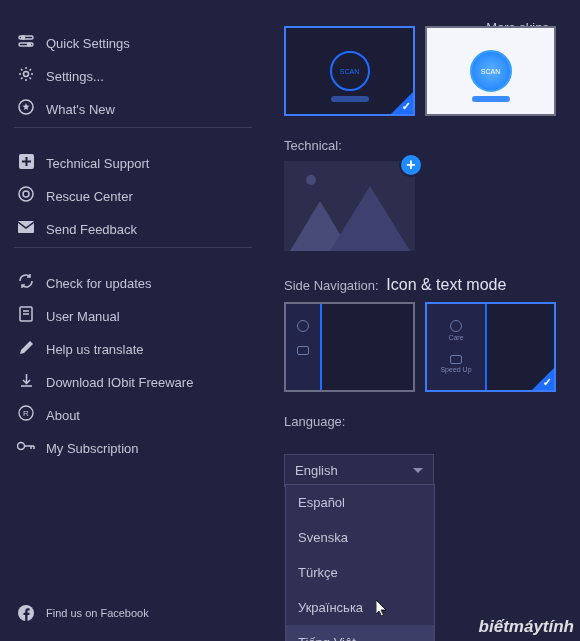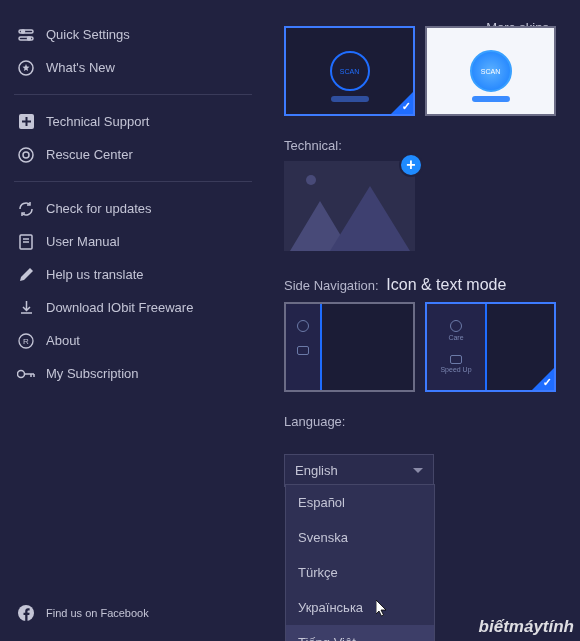--- a/index.html
+++ b/index.html
@@ -21,21 +21,21 @@
     position: relative;
   }
   .menu-group { padding: 0; }
   .divider {
     margin: 10px 14px 10px 14px;
     border: none;
     border-top: 1px solid #3a3b5a;
   }
   .menu-item {
     display: flex;
-    align-items: center;
+    align-items: flex-end;
     height: 33px;
     padding-left: 16px;
     cursor: pointer;
   }
   .menu-icon {
     width: 20px;
     height: 20px;
     display: flex;
     align-items: center;
     justify-content: center;
@@ -245,20 +245,29 @@
             <rect x="1" y="9" width="14" height="3" rx="1.5"></rect>
             <circle cx="5" cy="3.5" r="1.5" fill="currentColor"></circle>
             <circle cx="11" cy="10.5" r="1.5" fill="currentColor"></circle>
           </svg>
       </span>
       <span class="menu-label">Quick Settings</span>
     </div>
     <div class="menu-item">
       <span class="menu-icon">
         <svg width="16" height="16" viewBox="0 0 16 16" fill="none" stroke="currentColor" stroke-width="1.5">
+            <circle cx="8" cy="8" r="2.5"></circle>
+            <path d="M8 1v2M8 13v2M1 8h2M13 8h2M3 3l1.5 1.5M11.5 11.5L13 13M13 3l-1.5 1.5M4.5 11.5L3 13"></path>
+          </svg>
+      </span>
+      <span class="menu-label">Settings...</span>
+    </div>
+    <div class="menu-item">
+      <span class="menu-icon">
+        <svg width="16" height="16" viewBox="0 0 16 16" fill="none" stroke="currentColor" stroke-width="1.5">
             <circle cx="8" cy="8" r="7"></circle>
             <path d="M8 4l1 2.5 2.5.2-2 1.8.6 2.5L8 9.7 5.9 11l.6-2.5-2-1.8 2.5-.2z" fill="currentColor" stroke="none"></path>
           </svg>
       </span>
       <span class="menu-label">What's New</span>
     </div>
   </div>
   <hr class="divider">
   <div class="menu-group">
     <div class="menu-item">
@@ -271,20 +280,29 @@
       <span class="menu-label">Technical Support</span>
     </div>
     <div class="menu-item">
       <span class="menu-icon">
         <svg width="16" height="16" viewBox="0 0 16 16" fill="none" stroke="currentColor" stroke-width="1.5">
             <circle cx="8" cy="8" r="7"></circle>
             <circle cx="8" cy="8" r="3"></circle>
           </svg>
       </span>
       <span class="menu-label">Rescue Center</span>
+    </div>
+    <div class="menu-item">
+      <span class="menu-icon">
+        <svg width="16" height="12" viewBox="0 0 16 12" fill="currentColor">
+            <rect x="0" y="0" width="16" height="12" rx="1"></rect>
+            <path d="M0 1l8 6 8-6" stroke="#212240" stroke-width="1.5" fill="none"></path>
+          </svg>
+      </span>
+      <span class="menu-label">Send Feedback</span>
     </div>
   </div>
   <hr class="divider">
   <div class="menu-group">
     <div class="menu-item">
       <span class="menu-icon">
         <svg width="16" height="16" viewBox="0 0 16 16" fill="none" stroke="currentColor" stroke-width="1.5">
             <path d="M2 8a6 6 0 0 1 10-4.5M14 8a6 6 0 0 1-10 4.5"></path>
             <path d="M12 1v3h-3M4 15v-3h3"></path>
           </svg>

